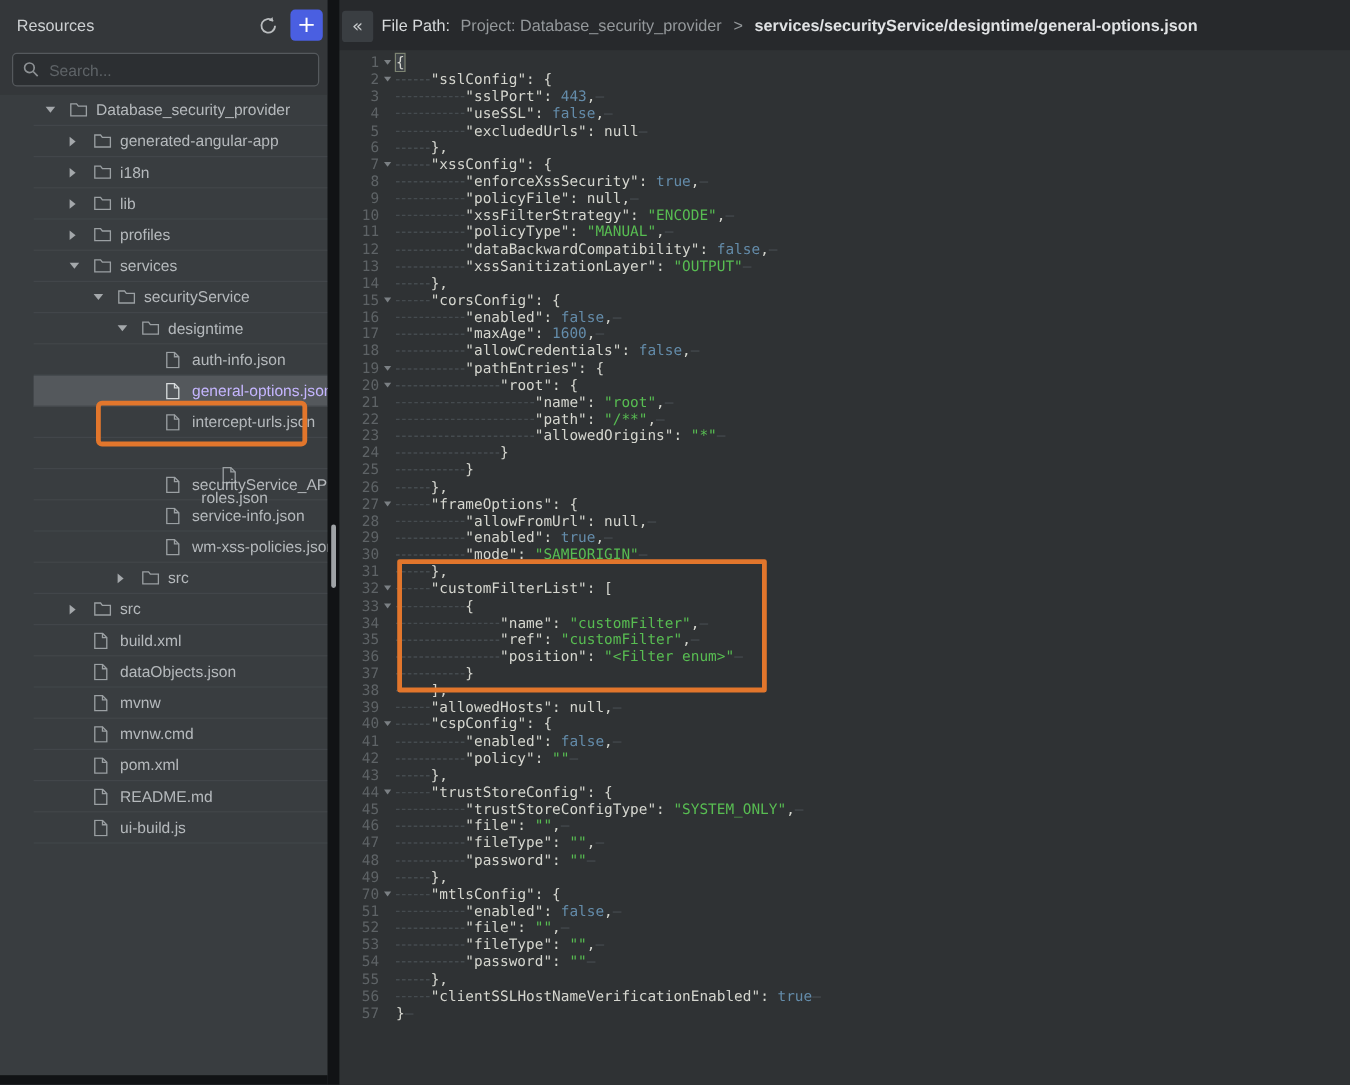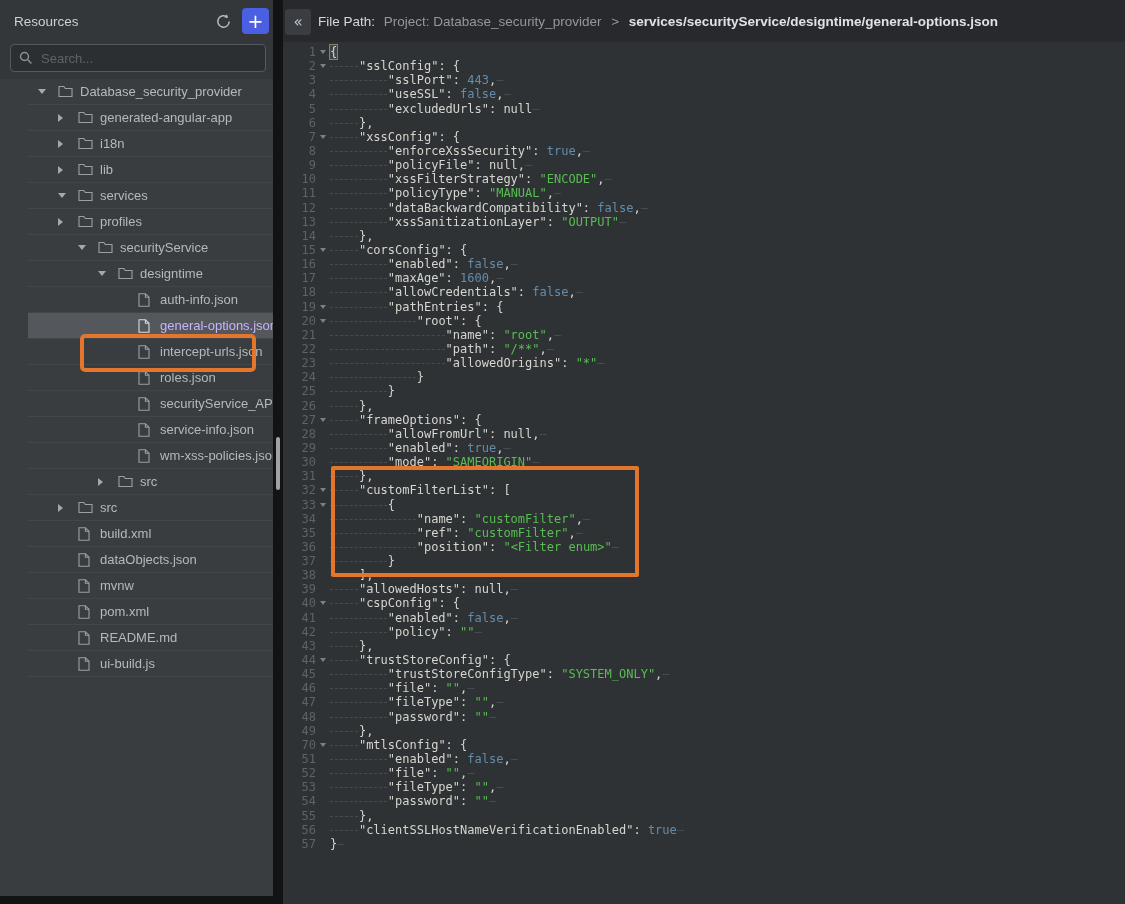--- a/index.html
+++ b/index.html
@@ -142,36 +142,36 @@
         <div class="tree-row" style="padding-left: 30px;">
           <span class="arrow right"></span>
           <span class="t-icon">
             <svg width="15" height="13" viewBox="0 0 15 13">
               <path d="M1 11.5 V1.5 H5.8 L7.3 3.5 H14 V11.5 Z" fill="none" stroke="#9ba0a3" stroke-width="1.1"></path>
             </svg>
           </span>
           <span class="t-label">lib</span>
         </div>
         <div class="tree-row" style="padding-left: 30px;">
+          <span class="arrow right"></span>
+          <span class="t-icon">
+            <svg width="15" height="13" viewBox="0 0 15 13">
+              <path d="M1 11.5 V1.5 H5.8 L7.3 3.5 H14 V11.5 Z" fill="none" stroke="#9ba0a3" stroke-width="1.1"></path>
+            </svg>
+          </span>
+          <span class="t-label">profiles</span>
+        </div>
+        <div class="tree-row" style="padding-left: 30px;">
           <span class="arrow down"></span>
           <span class="t-icon">
             <svg width="15" height="13" viewBox="0 0 15 13">
               <path d="M1 11.5 V1.5 H5.8 L7.3 3.5 H14 V11.5 Z" fill="none" stroke="#9ba0a3" stroke-width="1.1"></path>
             </svg>
           </span>
           <span class="t-label">services</span>
-        </div>
-        <div class="tree-row" style="padding-left: 30px;">
-          <span class="arrow right"></span>
-          <span class="t-icon">
-            <svg width="15" height="13" viewBox="0 0 15 13">
-              <path d="M1 11.5 V1.5 H5.8 L7.3 3.5 H14 V11.5 Z" fill="none" stroke="#9ba0a3" stroke-width="1.1"></path>
-            </svg>
-          </span>
-          <span class="t-label">profiles</span>
         </div>
         <div class="tree-row" style="padding-left: 50px;">
           <span class="arrow down"></span>
           <span class="t-icon">
             <svg width="15" height="13" viewBox="0 0 15 13">
               <path d="M1 11.5 V1.5 H5.8 L7.3 3.5 H14 V11.5 Z" fill="none" stroke="#9ba0a3" stroke-width="1.1"></path>
             </svg>
           </span>
           <span class="t-label">securityService</span>
         </div>
@@ -207,21 +207,21 @@
         <div class="tree-row" style="padding-left: 90px;">
           <span class="arrow-spacer"></span>
           <span class="t-icon">
             <svg width="12" height="14" viewBox="0 0 12 14">
               <path d="M1 0.7 H7.4 L11 4.3 V13.3 H1 Z" fill="none" stroke="#9ba0a3" stroke-width="1.1"></path>
               <path d="M7.4 0.7 V4.3 H11" fill="none" stroke="#9ba0a3" stroke-width="1.1"></path>
             </svg>
           </span>
           <span class="t-label">intercept-urls.json</span>
         </div>
-        <div class="tree-row" style="padding-left: 90px;">
+        <div class="tree-row" style="padding-left: 90px; flex-direction: column;">
           <span class="arrow-spacer"></span>
           <span class="t-icon">
             <svg width="12" height="14" viewBox="0 0 12 14">
               <path d="M1 0.7 H7.4 L11 4.3 V13.3 H1 Z" fill="none" stroke="#9ba0a3" stroke-width="1.1"></path>
               <path d="M7.4 0.7 V4.3 H11" fill="none" stroke="#9ba0a3" stroke-width="1.1"></path>
             </svg>
           </span>
           <span class="t-label">roles.json</span>
         </div>
         <div class="tree-row" style="padding-left: 90px;">
@@ -294,20 +294,30 @@
         </div>
         <div class="tree-row" style="padding-left: 30px;">
           <span class="arrow-spacer"></span>
           <span class="t-icon">
             <svg width="12" height="14" viewBox="0 0 12 14">
               <path d="M1 0.7 H7.4 L11 4.3 V13.3 H1 Z" fill="none" stroke="#9ba0a3" stroke-width="1.1"></path>
               <path d="M7.4 0.7 V4.3 H11" fill="none" stroke="#9ba0a3" stroke-width="1.1"></path>
             </svg>
           </span>
           <span class="t-label">mvnw</span>
+        </div>
+        <div class="tree-row" style="padding-left: 30px;">
+          <span class="arrow-spacer"></span>
+          <span class="t-icon">
+            <svg width="12" height="14" viewBox="0 0 12 14">
+              <path d="M1 0.7 H7.4 L11 4.3 V13.3 H1 Z" fill="none" stroke="#9ba0a3" stroke-width="1.1"></path>
+              <path d="M7.4 0.7 V4.3 H11" fill="none" stroke="#9ba0a3" stroke-width="1.1"></path>
+            </svg>
+          </span>
+          <span class="t-label">mvnw.cmd</span>
         </div>
         <div class="tree-row" style="padding-left: 30px;">
           <span class="arrow-spacer"></span>
           <span class="t-icon">
             <svg width="12" height="14" viewBox="0 0 12 14">
               <path d="M1 0.7 H7.4 L11 4.3 V13.3 H1 Z" fill="none" stroke="#9ba0a3" stroke-width="1.1"></path>
               <path d="M7.4 0.7 V4.3 H11" fill="none" stroke="#9ba0a3" stroke-width="1.1"></path>
             </svg>
           </span>
           <span class="t-label">pom.xml</span>

